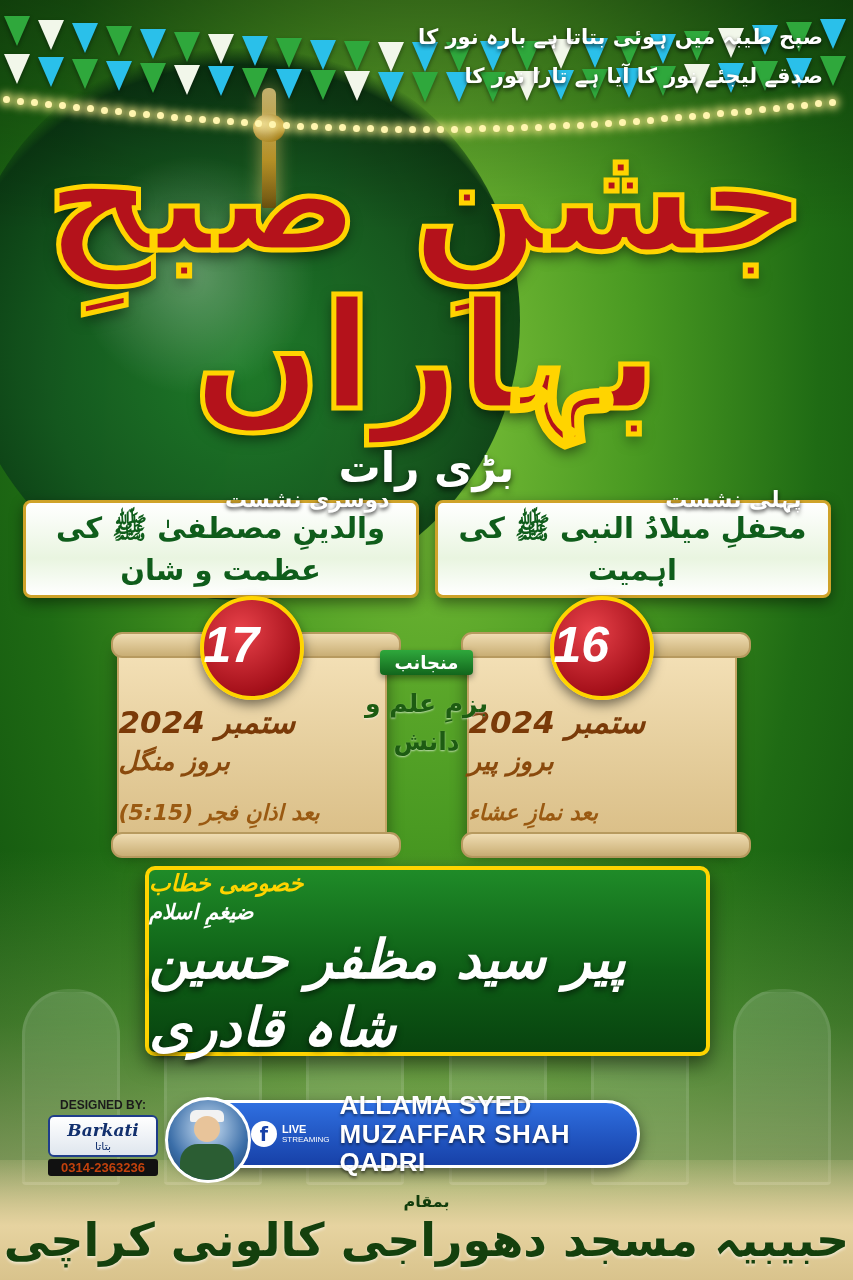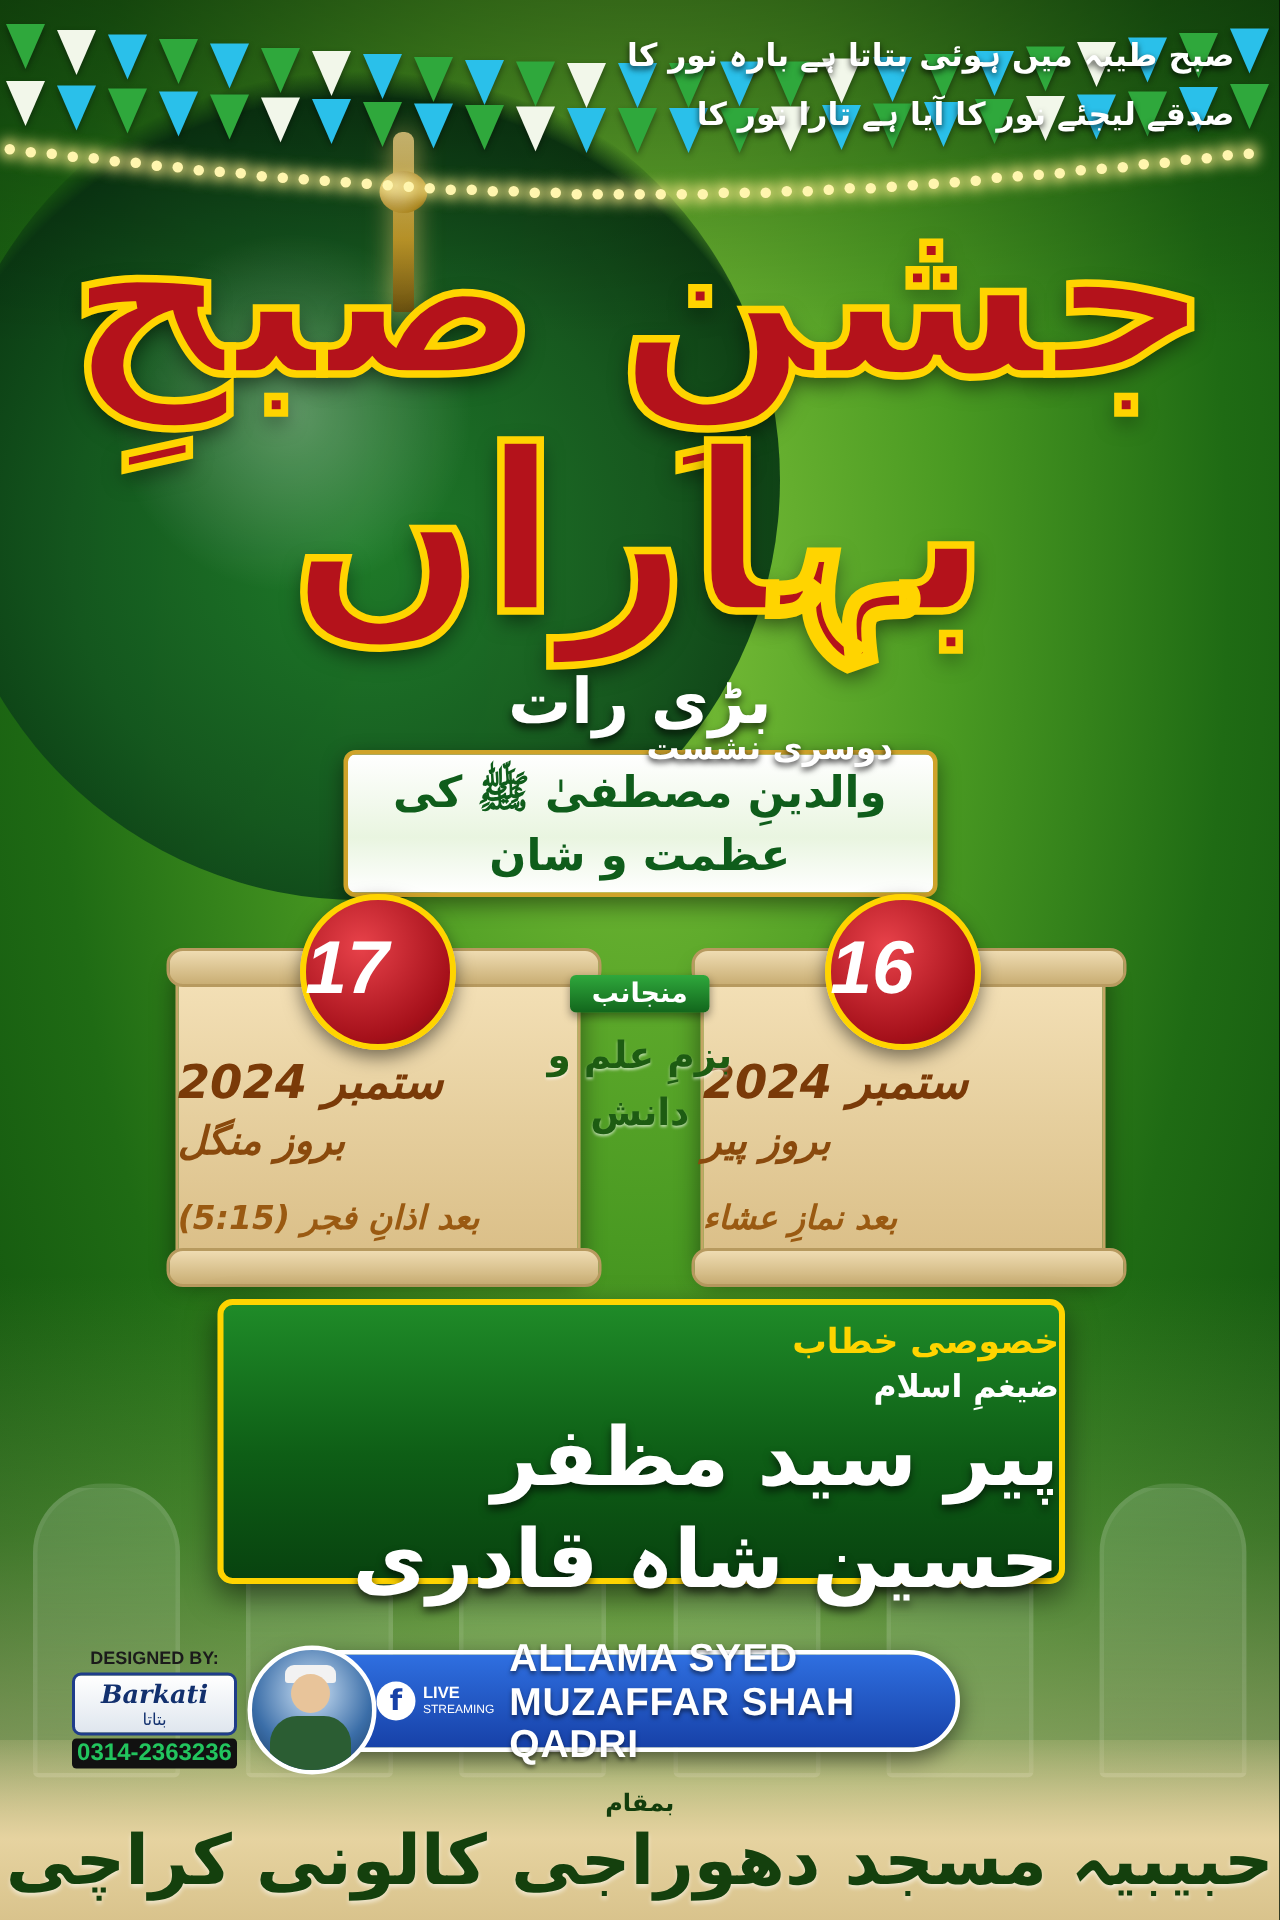--- a/index.html
+++ b/index.html
@@ -316,23 +316,23 @@
     position: absolute;
     top: 866px;
     left: 145px;
     width: 565px;
     height: 190px;
     background: linear-gradient(to bottom, #1f8b28, #0e5e16 55%, #08430f);
     border: 4px solid #ffd400;
     border-radius: 10px;
     box-shadow: 0 8px 20px rgba(0,0,0,0.55);
     direction: rtl;
-    text-align: right;
+    text-align: left;
     box-sizing: border-box;
-    padding-top: 12px;
+    font-style: italic;
   }
   .speaker-kicker {
     font-family: "DejaVu Sans", sans-serif;
     font-size: 23px;
     font-weight: bold;
     color: #ffd400;
   }
   .speaker-title {
     font-family: "DejaVu Sans", sans-serif;
     font-size: 21px;
@@ -380,22 +380,22 @@
   }
   .designer .durdu {
     font-family: "DejaVu Sans", sans-serif;
     font-size: 11px;
     color: #12306e;
     direction: rtl;
   }
   .designer .dphone {
     margin-top: 2px;
     background: #111;
-    color: #22c55e;
-    font-size: 16px;
+    color: #c2410c;
+    font-size: 13px;
     font-weight: bold;
     border-radius: 3px;
     padding: 1px 0;
   }
 
   
   .live-strip {
     position: absolute;
     left: 170px;
     top: 1100px;
@@ -638,20 +638,24 @@
     <div>صدقے لیجئے نور کا آیا ہے تارا نور کا</div>
   </div>
 
   <div class="title-wrap">
     <div class="title-main">جشنِ صبحِ بہاراں</div>
     <div class="title-sub">بڑی رات</div>
   </div>
 
   <div class="sessions">
     <div class="session">
+      <div class="session-label">پہلی نشست</div>
+      <div class="session-text">محفلِ میلادُ النبی ﷺ کی اہمیت</div>
+    </div>
+    <div class="session">
       <div class="session-label">دوسری نشست</div>
       <div class="session-text">والدینِ مصطفیٰ ﷺ کی عظمت و شان</div>
     </div>
   </div>
 
   <div class="scrolls">
     <div class="scroll">
       <div class="daybadge">16</div>
       <div class="scroll-month">ستمبر 2024</div>
       <div class="scroll-day">بروز پیر</div>

